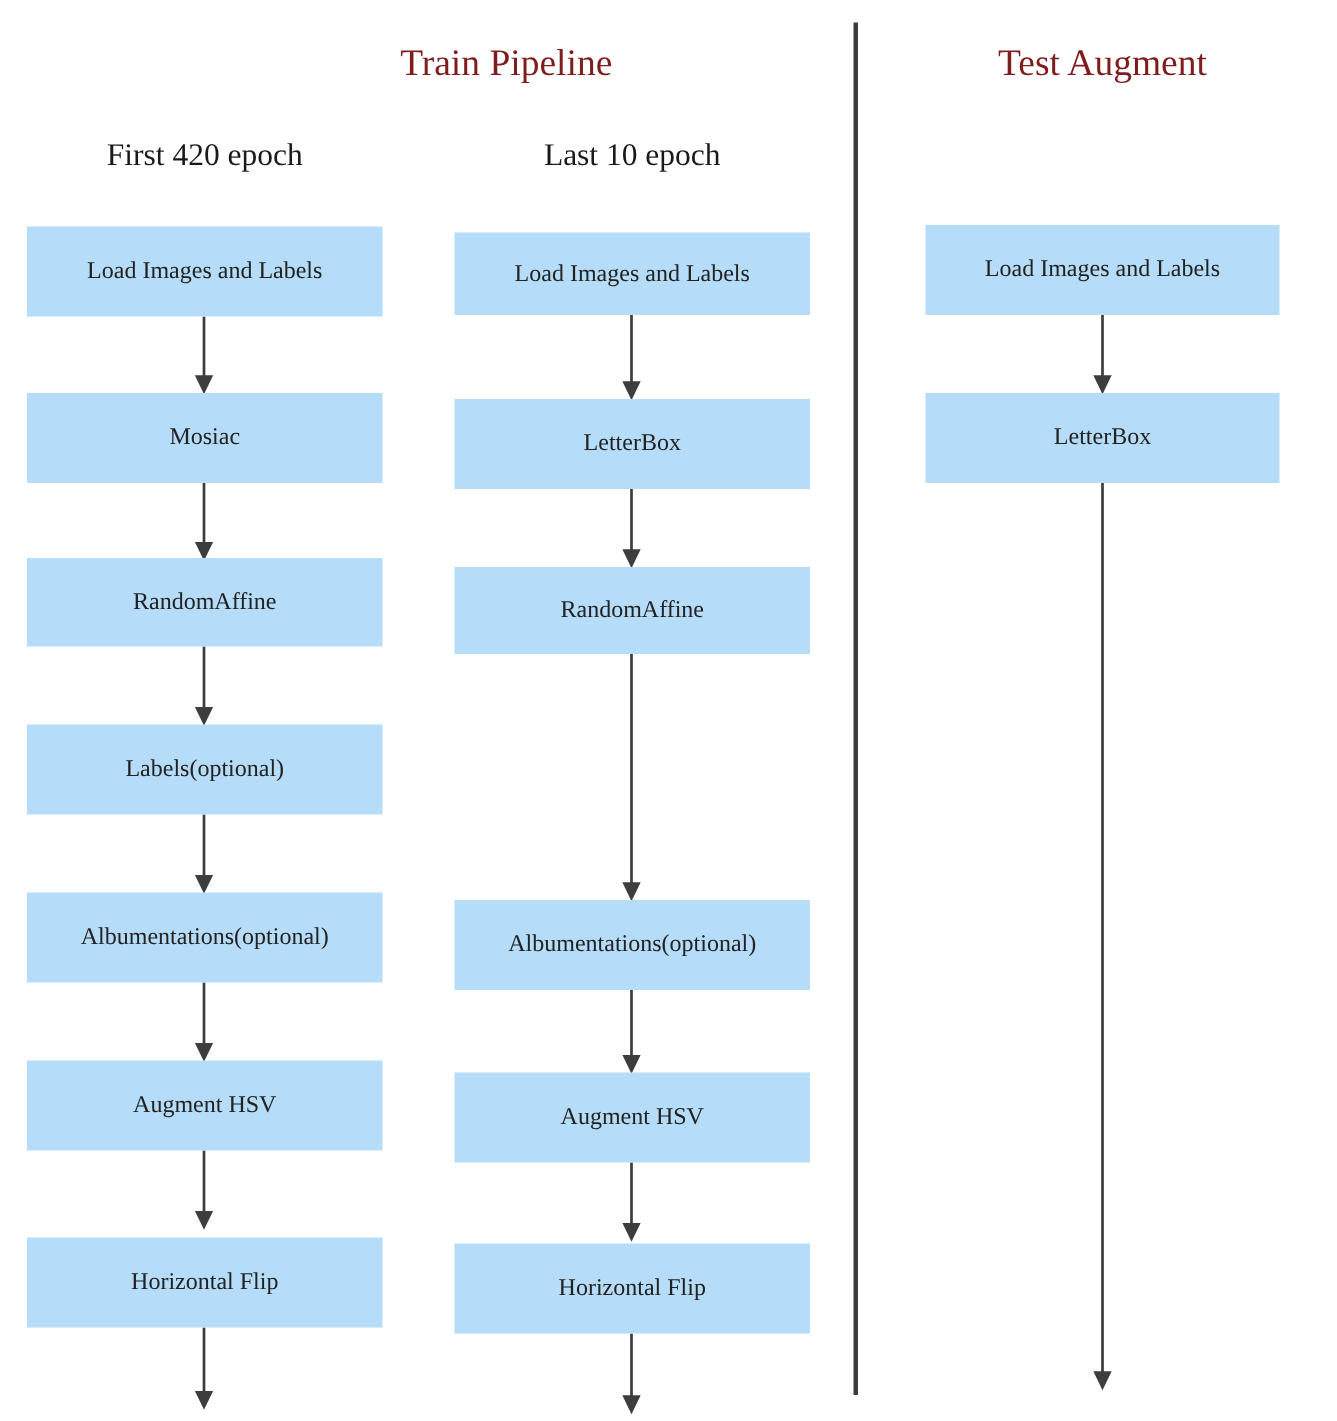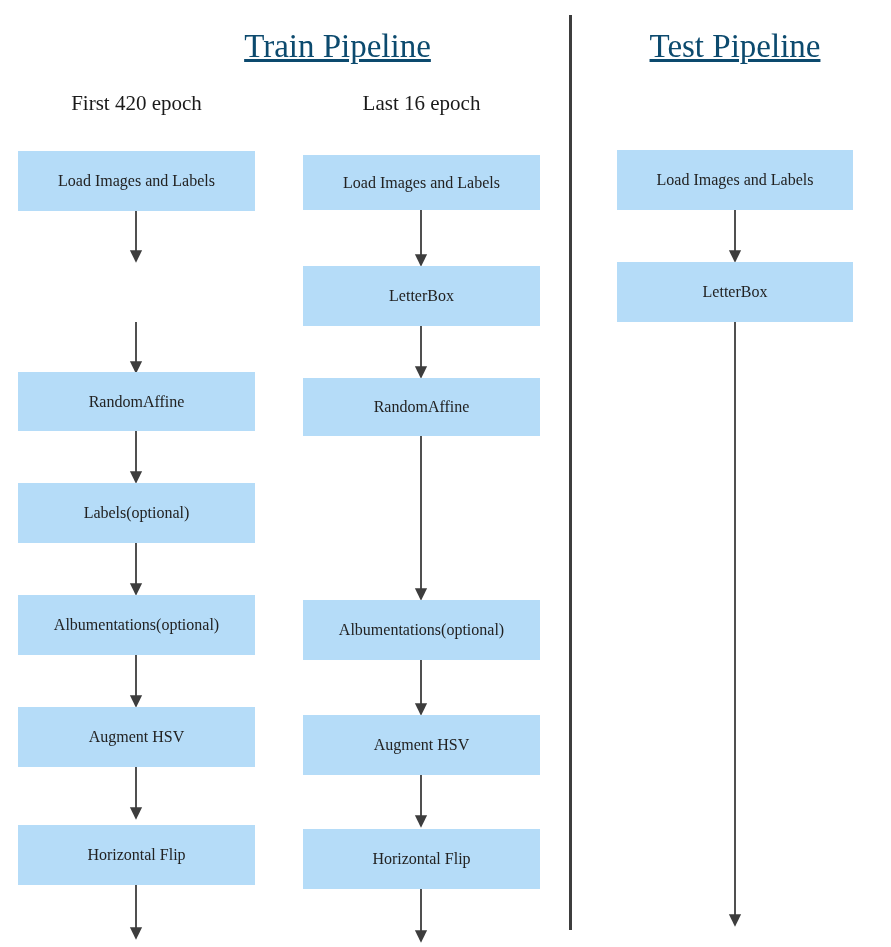--- a/index.html
+++ b/index.html
@@ -19,27 +19,26 @@
   #canvas {
     position: absolute;
     left: 0;
     top: 0;
     width: 891px;
     height: 947px;
   }
 
   .pipeline-title {
     position: absolute;
-    color: #0c4a6e;
-    font-size: 33px;
+    color: #7f1d1d;
+    font-size: 25px;
     font-family: "Liberation Serif", "DejaVu Serif", serif;
     text-align: center;
     white-space: nowrap;
     line-height: 1;
-    text-decoration: underline;
   }
 
   .phase-label {
     position: absolute;
     color: #1a1a1a;
     font-size: 21px;
     font-family: "Liberation Serif", "DejaVu Serif", serif;
     text-align: center;
     white-space: nowrap;
     line-height: 1;
@@ -80,25 +79,25 @@
     pointer-events: none;
   }
 </style>
 </head>
 <body>
 
 <div id="canvas">
 
   <div class="pipeline-title" style="left:185px; top:30px; width:305px;">Train Pipeline</div>
 
-  <div class="pipeline-title" style="left:610px; top:30px; width:250px;">Test Pipeline</div>
+  <div class="pipeline-title" style="left:610px; top:30px; width:250px;">Test Augment</div>
 
   <div class="phase-label" style="left:18px; top:93px; width:237px;">First 420 epoch</div>
 
-  <div class="phase-label" style="left:303px; top:93px; width:237px;">Last 16 epoch</div>
+  <div class="phase-label" style="left:303px; top:93px; width:237px;">Last 10 epoch</div>
 
   <div class="divider" style="left:569px; top:15px; height:915px;"></div>
 
   <svg class="edge-svg" viewBox="0 0 891 947" xmlns="http://www.w3.org/2000/svg">
     <defs>
       <marker id="arrowhead" markerWidth="8" markerHeight="8" refX="3.2" refY="4" orient="auto" markerUnits="strokeWidth">
         <path d="M0,0.6 L7,4 L0,7.4 z" fill="#3d3d3d"></path>
       </marker>
     </defs>
 
@@ -124,20 +123,23 @@
     <g stroke="#3d3d3d" stroke-width="1.8" fill="none" marker-end="url(#arrowhead)">
       <line x1="735" y1="210" x2="735" y2="256"></line>
       <line x1="735" y1="322" x2="735" y2="920"></line>
     </g>
   </svg>
 
   <div class="node-box" style="left:18px; top:151px; width:237px; height:60px;">
     <span class="node-label">Load Images and Labels</span>
   </div>
 
+  <div class="node-box" style="left:18px; top:262px; width:237px; height:60px;">
+    <span class="node-label">Mosiac</span>
+  </div>
 
   <div class="node-box" style="left:18px; top:372px; width:237px; height:59px;">
     <span class="node-label">RandomAffine</span>
   </div>
 
   <div class="node-box" style="left:18px; top:483px; width:237px; height:60px;">
     <span class="node-label">Labels(optional)</span>
   </div>
 
   <div class="node-box" style="left:18px; top:595px; width:237px; height:60px;">

